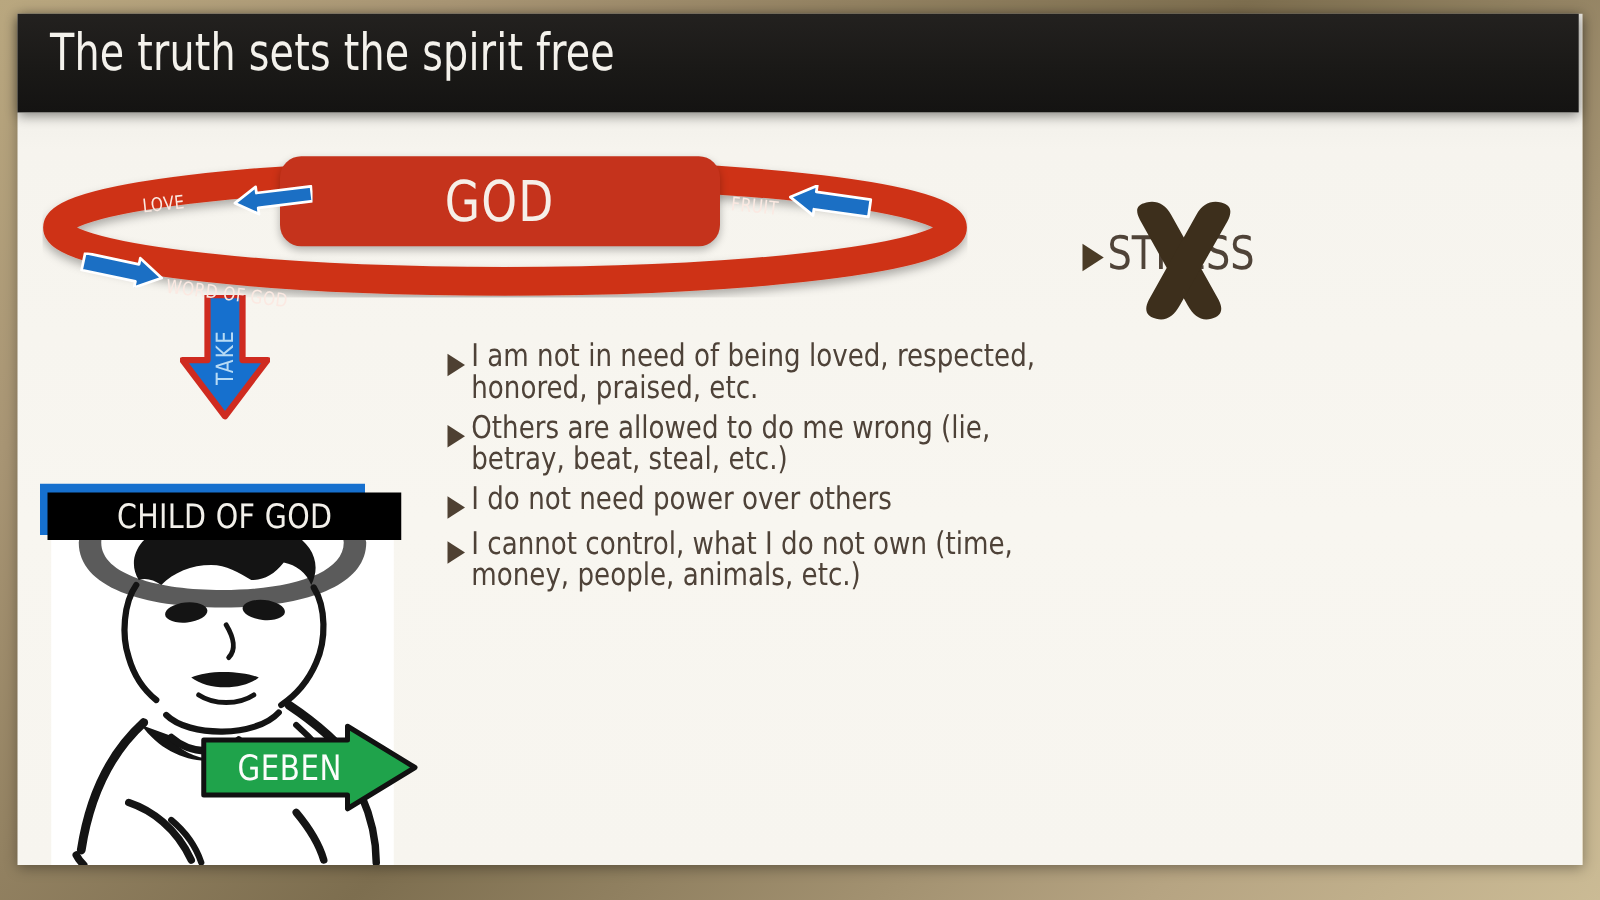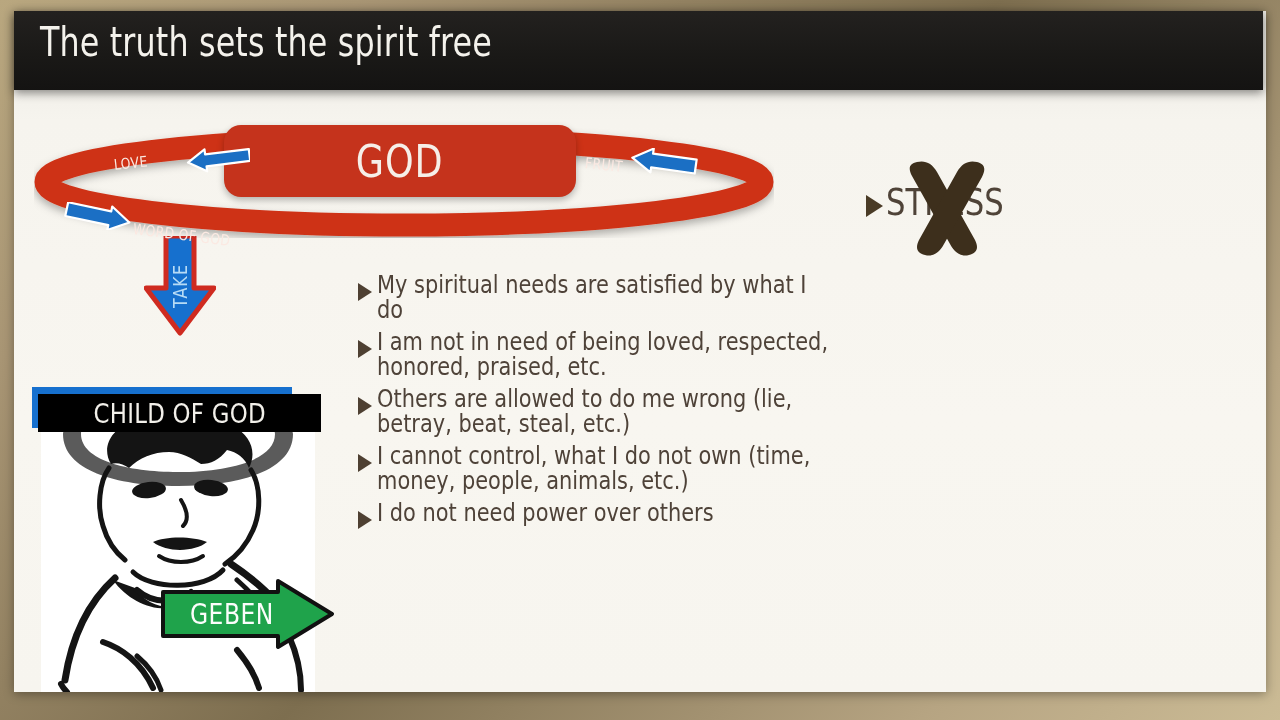--- a/index.html
+++ b/index.html
@@ -254,36 +254,32 @@
     <span class="lbl">GEBEN</span>
   </div>
 
   <div id="childbar">
     <span>CHILD OF GOD</span>
   </div>
 
   <div id="bullets">
     <div class="bullet">
       <div class="tri"></div>
-      <div class="txt">My spiritual needs are satisfied by what I do</div>
-    </div>
-    <div class="bullet">
-      <div class="tri"></div>
       <div class="txt">I am not in need of being loved, respected,
 honored, praised, etc.</div>
     </div>
     <div class="bullet">
       <div class="tri"></div>
       <div class="txt">Others are allowed to do me wrong (lie,
 betray, beat, steal, etc.)</div>
     </div>
     <div class="bullet">
       <div class="tri"></div>
+      <div class="txt">I do not need power over others</div>
+    </div>
+    <div class="bullet">
+      <div class="tri"></div>
       <div class="txt">I cannot control, what I do not own (time,
 money, people, animals, etc.)</div>
     </div>
-    <div class="bullet">
-      <div class="tri"></div>
-      <div class="txt">I do not need power over others</div>
-    </div>
   </div>
 
 </div>
 
 </body></html>

